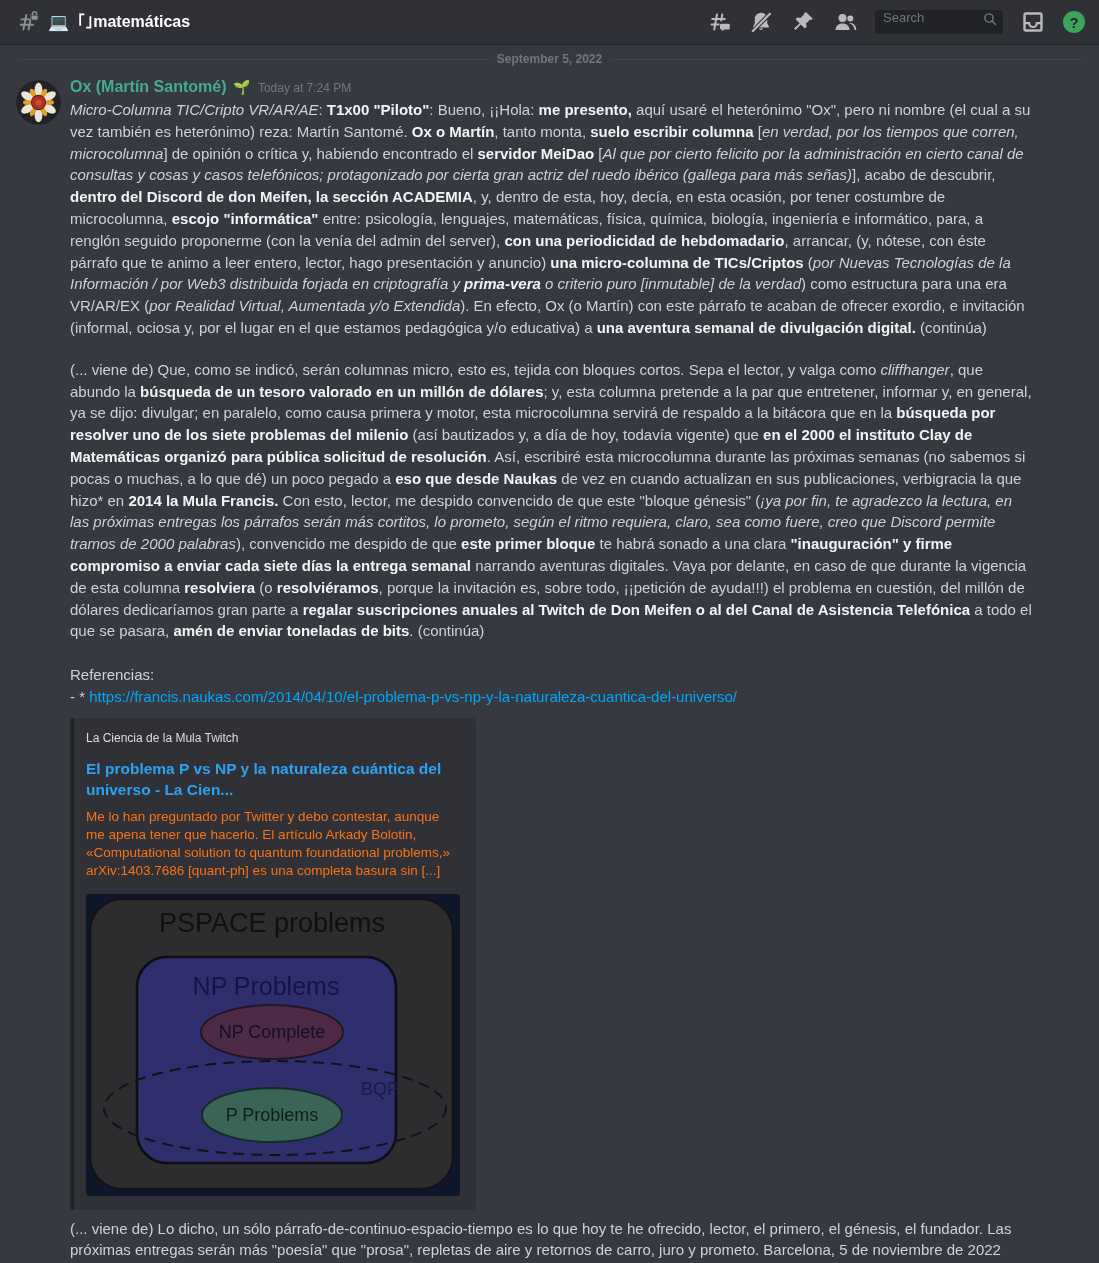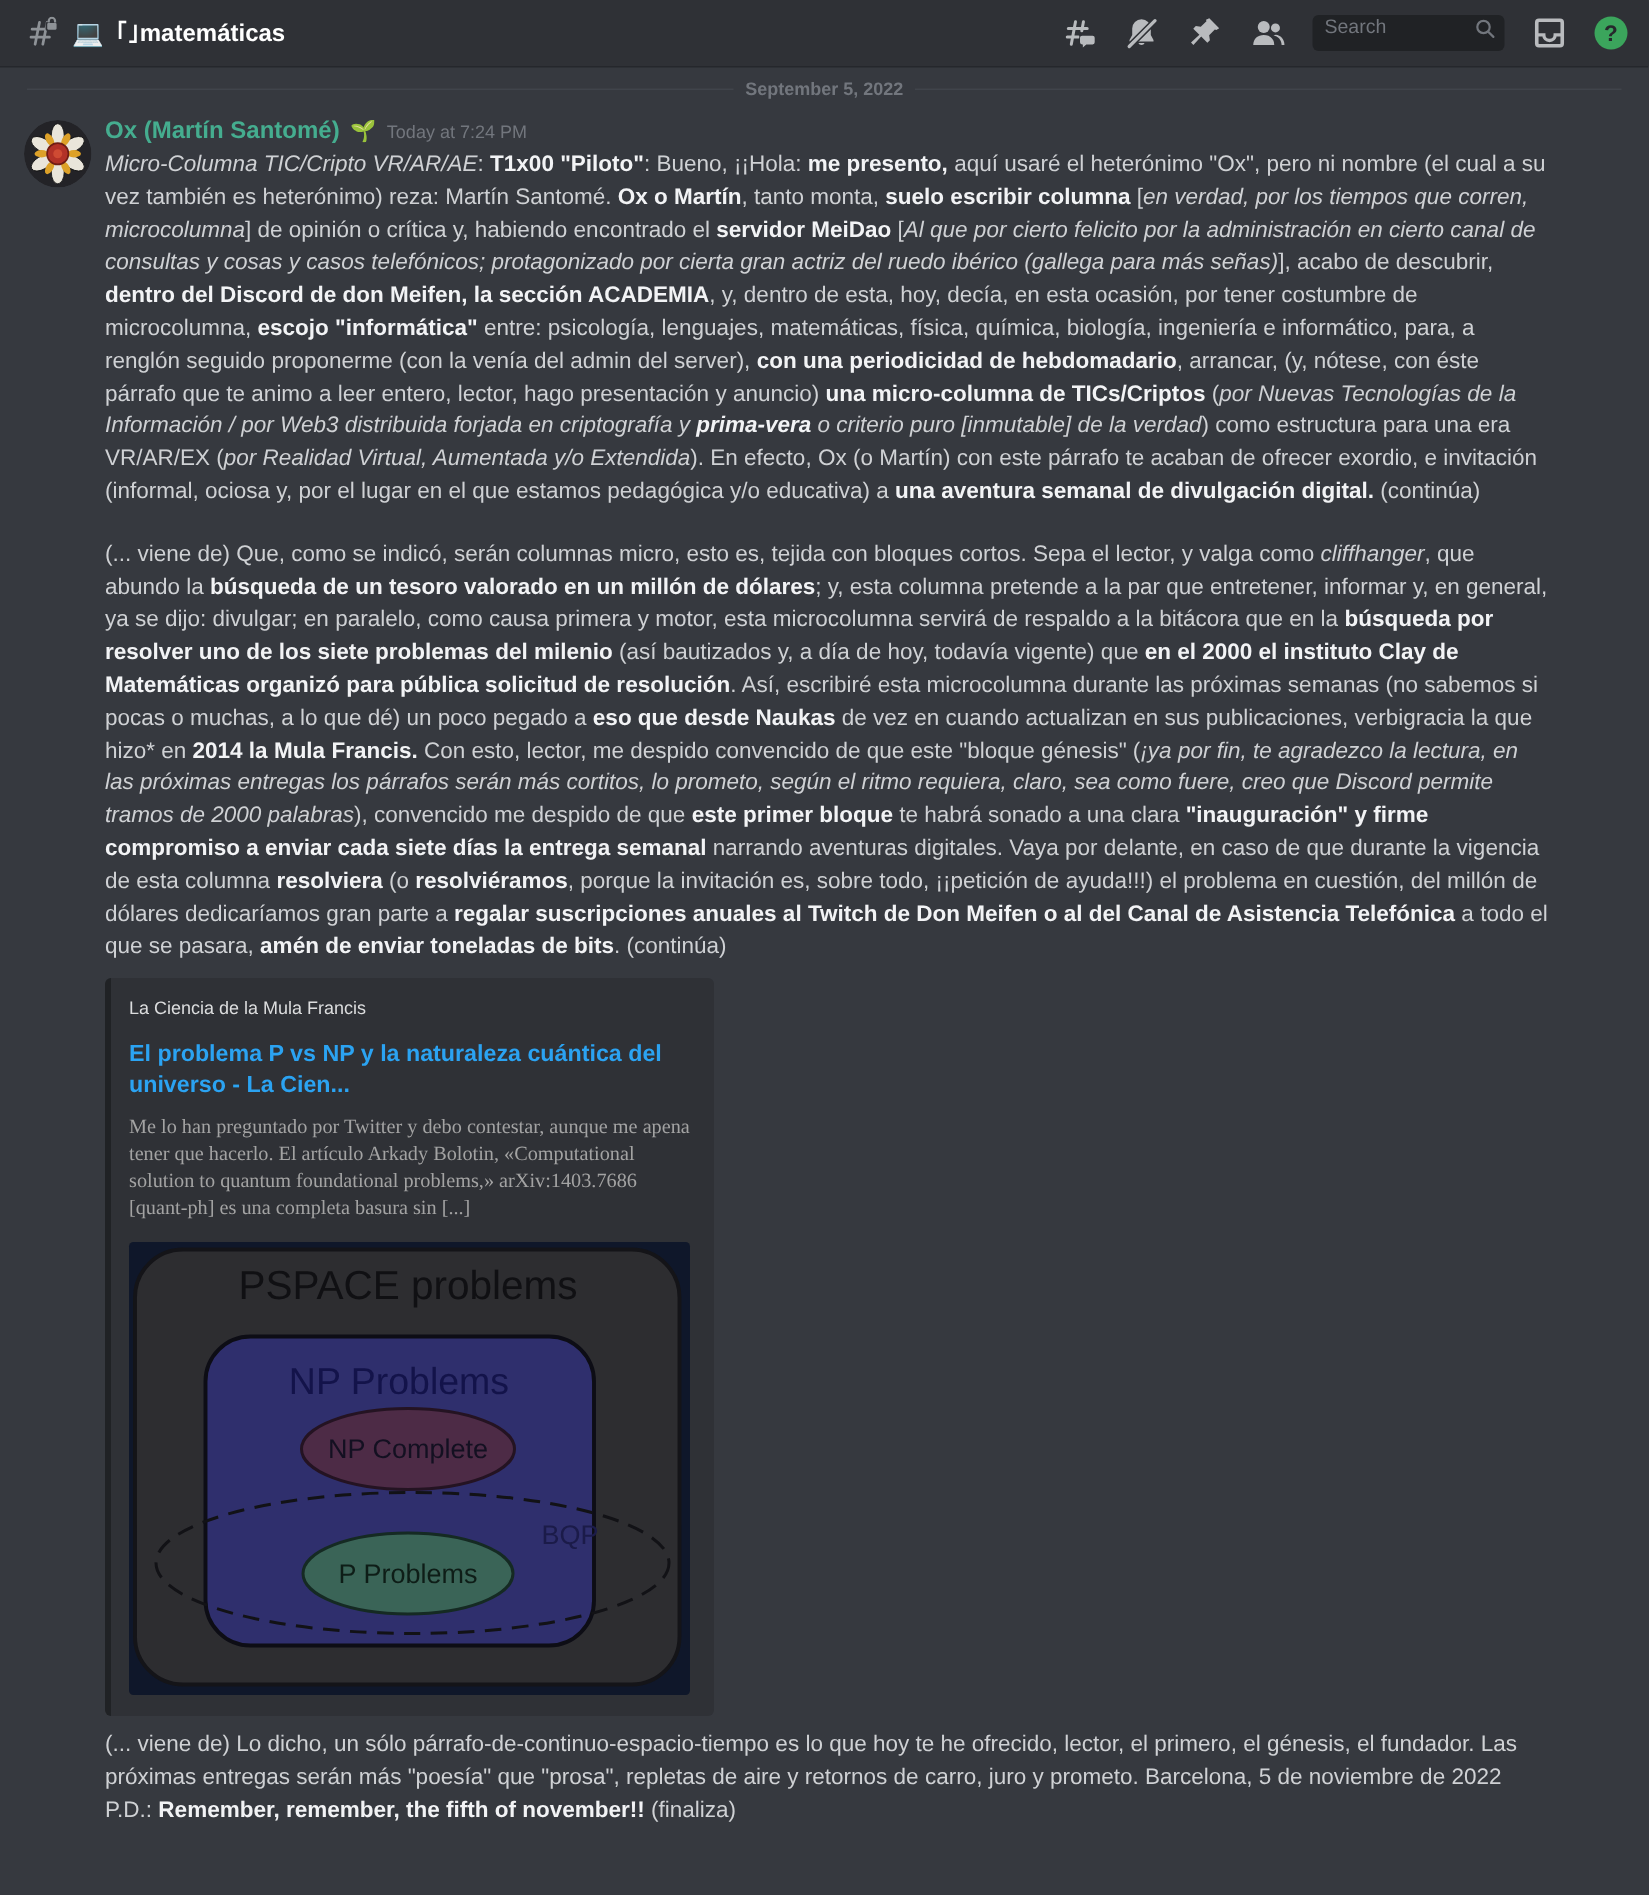--- a/index.html
+++ b/index.html
@@ -65,21 +65,21 @@
   .embed {
     margin-top:10px; max-width:406px; background:#2f3136;
     border-left:4px solid #202225; border-radius:4px;
     padding:10px 16px 14px 12px;
   }
   .embed-provider { font-size:12px; color:#dcddde; }
   .embed-title {
     display:block; margin-top:8px; font-size:15.5px; font-weight:700;
     color:#2ba3f2; line-height:21px; text-decoration:none; cursor:pointer;
   }
-  .embed-desc { margin-top:8px; font-size:13.5px; line-height:18px; color:#a3a3a3;font-family:Liberation Serif, serif; }
+  .embed-desc { margin-top:8px; font-size:13.5px; line-height:18px; color:#f97316; }
   .embed-image {
     margin-top:14px; width:374px; height:302px; border-radius:3px;
     background:#0f172a; overflow:hidden; cursor:pointer;
   }
   .closing { margin-top:8px; }
 </style>
 </head>
 <body>
 
 <header class="topbar">
@@ -200,23 +200,27 @@
     <div class="msg-header">
       <span class="author">Ox (Martín Santomé)</span>
       <span class="author-badge">🌱</span>
       <span class="timestamp">Today at 7:24 PM</span>
     </div>
 
     <div class="msg-text">
       <div class="para"><span class="i">Micro-Columna TIC/Cripto VR/AR/AE</span><span>: </span><span class="b">T1x00 "Piloto"</span><span>: Bueno, ¡¡Hola: </span><span class="b">me presento,</span><span> aquí usaré el heterónimo "Ox", pero ni nombre (el cual a su vez también es heterónimo) reza: Martín Santomé. </span><span class="b">Ox o Martín</span><span>, tanto monta, </span><span class="b">suelo escribir columna</span><span> [</span><span class="i">en verdad, por los tiempos que corren, microcolumna</span><span>] de opinión o crítica y, habiendo encontrado el </span><span class="b">servidor MeiDao</span><span> [</span><span class="i">Al que por cierto felicito por la administración en cierto canal de consultas y cosas y casos telefónicos; protagonizado por cierta gran actriz del ruedo ibérico (gallega para más señas)</span><span>], acabo de descubrir, </span><span class="b">dentro del Discord de don Meifen, la sección ACADEMIA</span><span>, y, dentro de esta, hoy, decía, en esta ocasión, por tener costumbre de microcolumna, </span><span class="b">escojo "informática"</span><span> entre: psicología, lenguajes, matemáticas, física, química, biología, ingeniería e informático, para, a renglón seguido proponerme (con la venía del admin del server), </span><span class="b">con una periodicidad de hebdomadario</span><span>, arrancar, (y, nótese, con éste párrafo que te animo a leer entero, lector, hago presentación y anuncio) </span><span class="b">una micro-columna de TICs/Criptos</span><span> (</span><span class="i">por Nuevas Tecnologías de la Información / por Web3 distribuida forjada en criptografía y </span><span class="b i">prima-vera</span><span class="i"> o criterio puro [inmutable] de la verdad</span><span>) como estructura para una era VR/AR/EX (</span><span class="i">por Realidad Virtual, Aumentada y/o Extendida</span><span>). En efecto, Ox (o Martín) con este párrafo te acaban de ofrecer exordio, e invitación (informal, ociosa y, por el lugar en el que estamos pedagógica y/o educativa) a </span><span class="b">una aventura semanal de divulgación digital.</span><span> (continúa)</span></div>
       <div class="para"><span>(... viene de) Que, como se indicó, serán columnas micro, esto es, tejida con bloques cortos. Sepa el lector, y valga como </span><span class="i">cliffhanger</span><span>, que abundo la </span><span class="b">búsqueda de un tesoro valorado en un millón de dólares</span><span>; y, esta columna pretende a la par que entretener, informar y, en general, ya se dijo: divulgar; en paralelo, como causa primera y motor, esta microcolumna servirá de respaldo a la bitácora que en la </span><span class="b">búsqueda por resolver uno de los siete problemas del milenio</span><span> (así bautizados y, a día de hoy, todavía vigente) que </span><span class="b">en el 2000 el instituto Clay de Matemáticas organizó para pública solicitud de resolución</span><span>. Así, escribiré esta microcolumna durante las próximas semanas (no sabemos si pocas o muchas, a lo que dé) un poco pegado a </span><span class="b">eso que desde Naukas</span><span> de vez en cuando actualizan en sus publicaciones, verbigracia la que hizo* en </span><span class="b">2014 la Mula Francis.</span><span> Con esto, lector, me despido convencido de que este "bloque génesis" (</span><span class="i">¡ya por fin, te agradezco la lectura, en las próximas entregas los párrafos serán más cortitos, lo prometo, según el ritmo requiera, claro, sea como fuere, creo que Discord permite tramos de 2000 palabras</span><span>), convencido me despido de que </span><span class="b">este primer bloque</span><span> te habrá sonado a una clara </span><span class="b">"inauguración" y firme compromiso a enviar cada siete días la entrega semanal</span><span> narrando aventuras digitales. Vaya por delante, en caso de que durante la vigencia de esta columna </span><span class="b">resolviera</span><span> (o </span><span class="b">resolviéramos</span><span>, porque la invitación es, sobre todo, ¡¡petición de ayuda!!!) el problema en cuestión, del millón de dólares dedicaríamos gran parte a </span><span class="b">regalar suscripciones anuales al Twitch de Don Meifen o al del Canal de Asistencia Telefónica</span><span> a todo el que se pasara, </span><span class="b">amén de enviar toneladas de bits</span><span>.  (continúa)</span></div>
 
+      <div class="refs">
+        <div>Referencias:</div>
+        <div><span>- * </span><a href="#" class="msg-link">https://francis.naukas.com/2014/04/10/el-problema-p-vs-np-y-la-naturaleza-cuantica-del-universo/</a></div>
+      </div>
 
       <div class="embed">
-        <div class="embed-provider">La Ciencia de la Mula Francis</div>
+        <div class="embed-provider">La Ciencia de la Mula Twitch</div>
         <a href="#" class="embed-title">El problema P vs NP y la naturaleza cuántica del universo - La Cien...</a>
         <div class="embed-desc">Me lo han preguntado por Twitter y debo contestar, aunque me apena tener que hacerlo. El artículo Arkady Bolotin, «Computational solution to quantum foundational problems,» arXiv:1403.7686 [quant-ph] es una completa basura sin [...]</div>
         <div class="embed-image">
           <svg width="374" height="302" viewBox="0 0 374 302" font-family="Liberation Sans, DejaVu Sans, sans-serif">
 
             <rect x="4" y="5" width="363" height="290" rx="32" fill="#2d2d30" stroke="#141418" stroke-width="2.6"></rect>
             <text x="186" y="38" text-anchor="middle" font-size="27" fill="#101013">PSPACE problems</text>
 
             <rect x="51" y="63" width="259" height="206" rx="30" fill="#2f2f6d" stroke="#0d0d15" stroke-width="2.6"></rect>
             <text x="180" y="101" text-anchor="middle" font-size="25" fill="#13134a">NP Problems</text>

